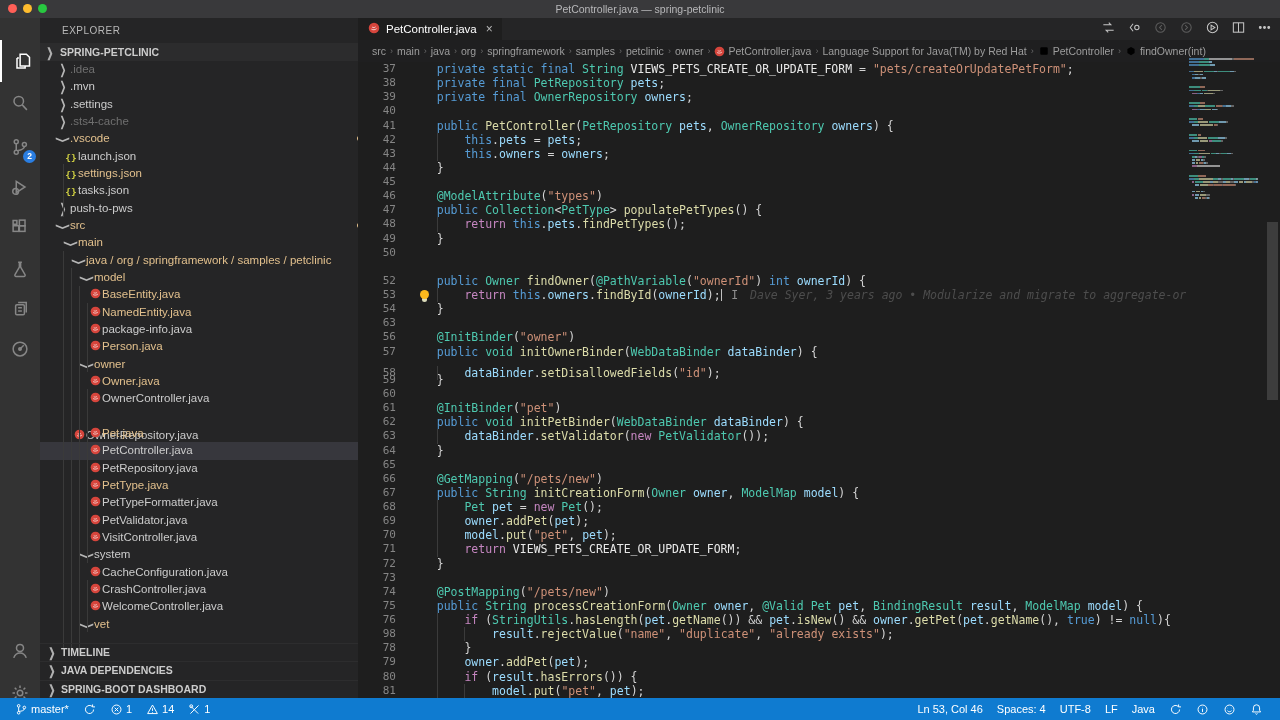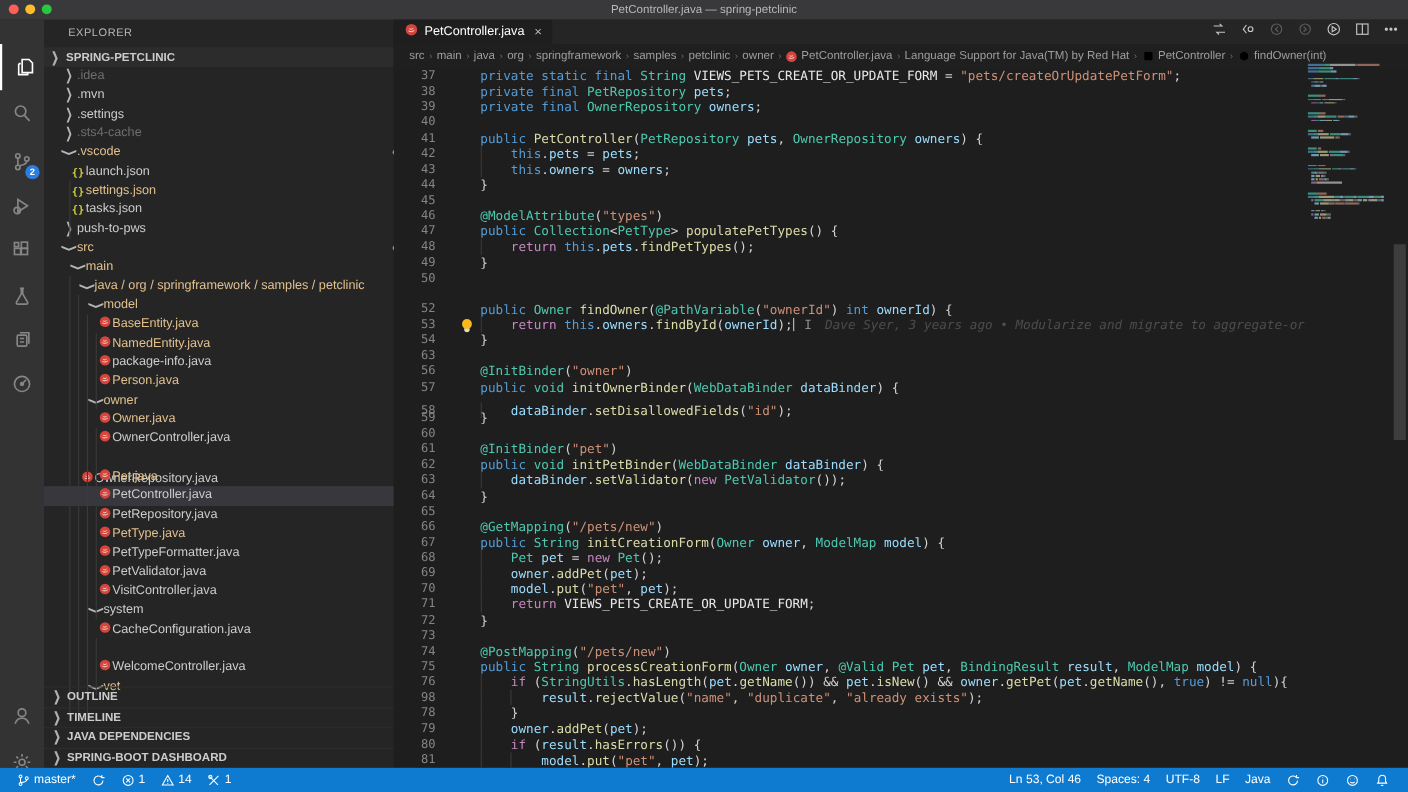--- a/index.html
+++ b/index.html
@@ -240,35 +240,38 @@
             </svg></span><span class="lab-norm">PetValidator.java</span></div>
         <div class="trow" style="top: 467.91px; padding-left: 48px;"><span class="ficon"><svg width="11" height="11" viewBox="0 0 16 16">
               <circle cx="8" cy="8" r="7" fill="#d6453c"></circle>
               <path d="M4.5 9.5c2.3 1.3 4.8 1.1 7-.6M5.5 6.8c1.6 1 3.3.8 4.6-.4" stroke="#fff" stroke-width="1" fill="none"></path>
             </svg></span><span class="lab-norm">VisitController.java</span></div>
         <div class="trow" style="top: 485.24px; padding-left: 40px;"><span class="chevbox"><span class="c open">❯</span></span><span class="lab-norm">system</span></div>
         <div class="trow" style="top: 502.57px; padding-left: 48px;"><span class="ficon"><svg width="11" height="11" viewBox="0 0 16 16">
               <circle cx="8" cy="8" r="7" fill="#d6453c"></circle>
               <path d="M4.5 9.5c2.3 1.3 4.8 1.1 7-.6M5.5 6.8c1.6 1 3.3.8 4.6-.4" stroke="#fff" stroke-width="1" fill="none"></path>
             </svg></span><span class="lab-norm">CacheConfiguration.java</span></div>
+        <div class="trow" style="top: 519.9px; padding-left: 48px;"><span class="ficon"><svg width="11" height="11" viewBox="0 0 16 16">
+              <circle cx="8" cy="8" r="7" fill="#d6453c"></circle>
+              <path d="M4.5 9.5c2.3 1.3 4.8 1.1 7-.6M5.5 6.8c1.6 1 3.3.8 4.6-.4" stroke="#fff" stroke-width="1" fill="none"></path>
+            </svg></span><span class="lab-norm">CrashController.java</span></div>
         <div class="trow" style="top: 537.23px; padding-left: 48px;"><span class="ficon"><svg width="11" height="11" viewBox="0 0 16 16">
               <circle cx="8" cy="8" r="7" fill="#d6453c"></circle>
               <path d="M4.5 9.5c2.3 1.3 4.8 1.1 7-.6M5.5 6.8c1.6 1 3.3.8 4.6-.4" stroke="#fff" stroke-width="1" fill="none"></path>
             </svg></span><span class="lab-norm">WelcomeController.java</span></div>
         <div class="trow" style="top: 554.56px; padding-left: 40px;"><span class="chevbox"><span class="c open">❯</span></span><span class="lab-mod">vet</span></div>
         <div class="tguide" style="left: 23px; top: 103px; height: 53px;"></div>
         <div class="tguide" style="left: 23px; top: 190px; height: 398px;"></div>
         <div class="tguide" style="left: 31px; top: 207px; height: 381px;"></div>
         <div class="tguide" style="left: 39px; top: 225px; height: 363px;"></div>
         <div class="tguide" style="left: 47px; top: 242px; height: 69px;"></div>
         <div class="tguide" style="left: 47px; top: 328px; height: 174px;"></div>
         <div class="tguide" style="left: 47px; top: 519px; height: 52px;"></div>
       </div>
     <div id="panels">
-        <div class="panel"><span class="chev">❯</span>OUTLINE</div>
         <div class="panel"><span class="chev">❯</span>TIMELINE</div>
         <div class="panel"><span class="chev">❯</span>JAVA DEPENDENCIES</div>
         <div class="panel"><span class="chev">❯</span>SPRING-BOOT DASHBOARD</div>
       </div>
   </div>
 
   <div id="editor">
     <div id="tabbar">
       <div id="tab-active">
         <span class="ficon"><svg width="12" height="12" viewBox="0 0 16 16">

